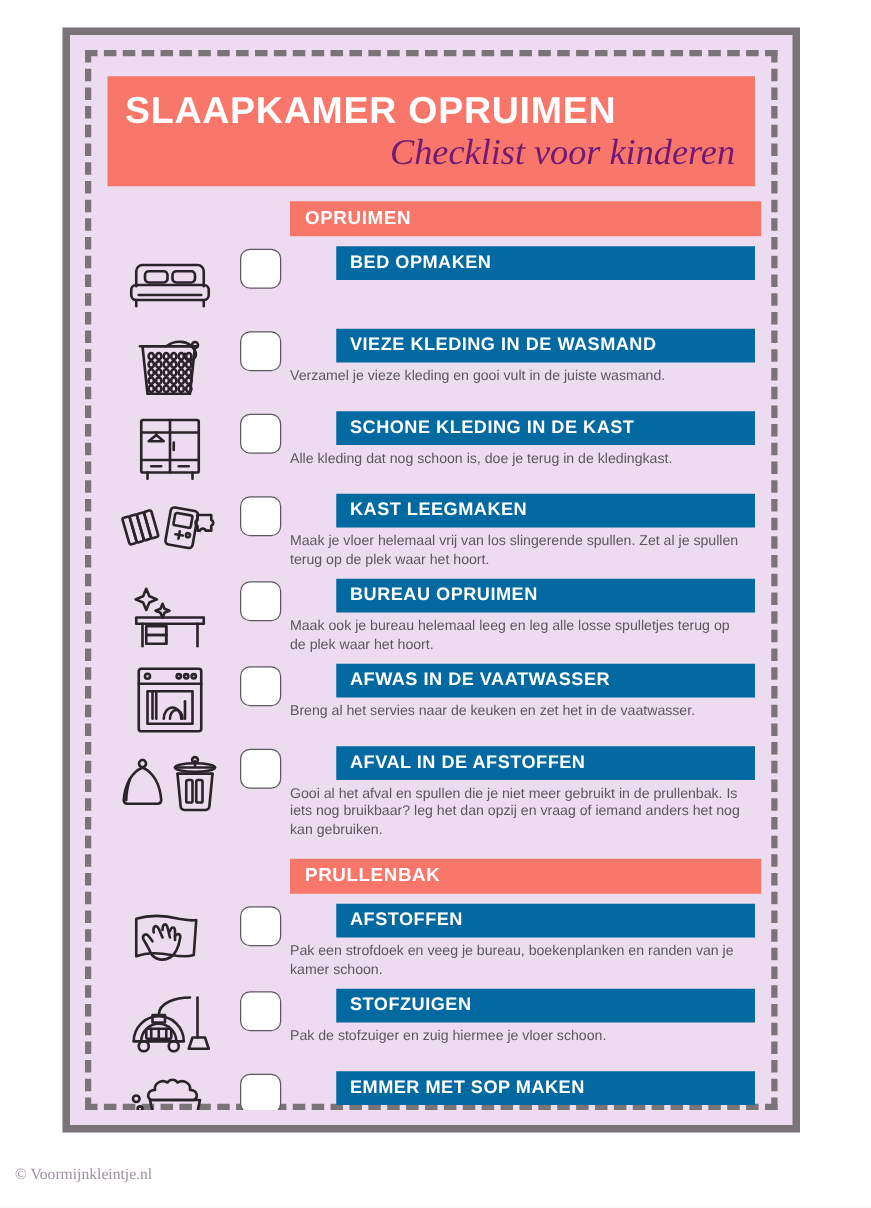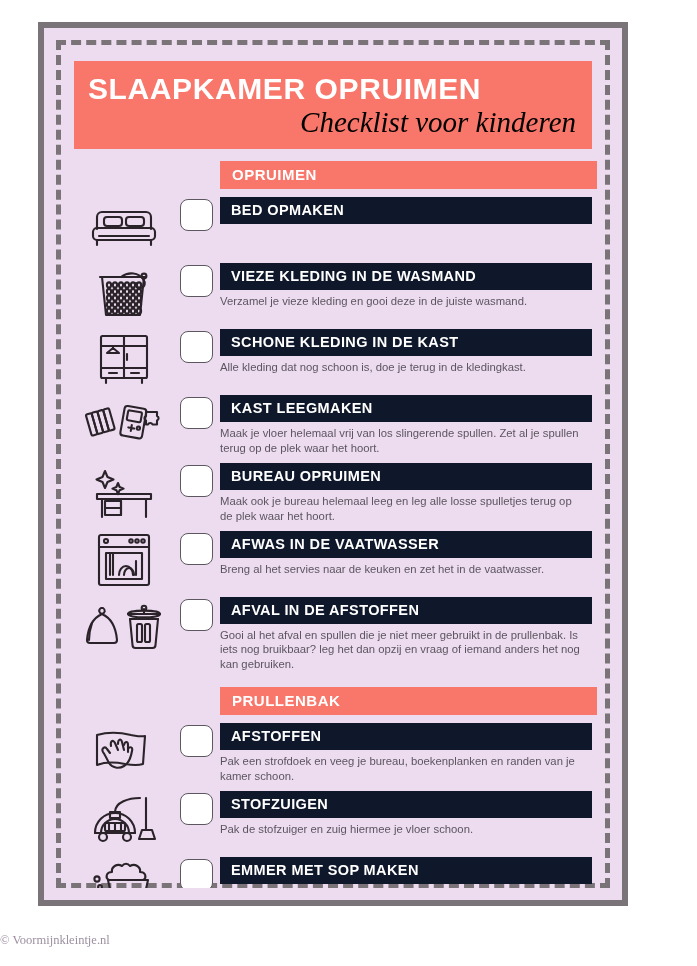--- a/index.html
+++ b/index.html
@@ -11,21 +11,21 @@
     width: 697px;
     height: 966px;
     font-family: "Liberation Sans", sans-serif;
     overflow: hidden;
     position: relative;
   }
 
   
   #poster-page {
     position: absolute;
-    left: 0; top: 0;
+    left: 12px; top: 0;
     width: 602px; height: 966px;
     background: #ffffff;
     box-sizing: border-box;
     padding-left: 48px;
   }
   #outer-frame {
     position: absolute;
     left: 38px; top: 22px;
     width: 590px; height: 884px;
     border: 6px solid #7a7378;
@@ -60,21 +60,21 @@
     color: #ffffff;
     font-family: "Liberation Sans", sans-serif;
     font-weight: bold;
     font-size: 30px;
     letter-spacing: 0.6px;
     line-height: 1.06;
     margin: 0;
     white-space: nowrap;
   }
   #poster-subtitle {
-    color: #000000;
+    color: #701a75;
     font-family: "Liberation Serif", "DejaVu Serif", serif;
     font-style: italic;
     font-size: 29px;
     line-height: 1.15;
     text-align: right;
     margin: 1px 2px 0 0;
     white-space: nowrap;
   }
 
   
@@ -129,27 +129,28 @@
     border: 1.4px solid #5d5860;
     border-radius: 8px;
     box-sizing: border-box;
   }
   .text-cell {
     flex: 1;
     min-width: 0;
     padding-right: 6px;
   }
   .task-title {
-    background: #0f172a;
+    background: #0369a1;
     color: #ffffff;
     font-weight: bold;
     font-size: 14.5px;
     letter-spacing: 0.4px;
     padding: 5px 11px 6px 11px;
     box-sizing: border-box;
+    margin-left: 37px;
   }
   .task-desc {
     color: #5c5560;
     font-size: 11.3px;
     line-height: 1.28;
     padding: 4px 10px 0 0;
     margin: 0;
   }
 
   
@@ -241,21 +242,21 @@
                 <ellipse fill="none" stroke="#2a2329" stroke-width="2.1" stroke-linecap="round" stroke-linejoin="round" cx="40" cy="47" rx="2.1" ry="2.6"></ellipse>
                 <ellipse fill="none" stroke="#2a2329" stroke-width="2.1" stroke-linecap="round" stroke-linejoin="round" cx="46" cy="47" rx="2.1" ry="2.6"></ellipse>
                 <ellipse fill="none" stroke="#2a2329" stroke-width="2.1" stroke-linecap="round" stroke-linejoin="round" cx="52" cy="47" rx="2.1" ry="2.6"></ellipse>
   </svg>
             </div>
             <div class="check-cell">
               <div class="checkbox"></div>
             </div>
             <div class="text-cell">
               <div class="task-title">VIEZE KLEDING IN DE WASMAND</div>
-              <p class="task-desc">Verzamel je vieze kleding en gooi deze in de juiste wasmand.</p>
+              <p class="task-desc">Verzamel je vieze kleding en gooi vult in de juiste wasmand.</p>
             </div>
           </div>
           <div class="task-row">
             <div class="icon-cell">
               <svg width="74" height="56" viewBox="0 0 74 56">
     <rect fill="none" stroke="#2a2329" stroke-width="2.1" stroke-linecap="round" stroke-linejoin="round" x="14" y="6" width="46" height="42" rx="1.5"></rect>
     <path fill="none" stroke="#2a2329" stroke-width="2.1" stroke-linecap="round" stroke-linejoin="round" d="M37 6 V48 M14 16 h46 M14 38 h46"></path>
     <path fill="none" stroke="#2a2329" stroke-width="2.1" stroke-linecap="round" stroke-linejoin="round" d="M26 18 l6 5 h-12 Z M26 18 v-2"></path>
     <path fill="none" stroke="#2a2329" stroke-width="2.1" stroke-linecap="round" stroke-linejoin="round" d="M40 24 v6"></path>
     <path fill="none" stroke="#2a2329" stroke-width="2.1" stroke-linecap="round" stroke-linejoin="round" d="M22 43 h8 M44 43 h8"></path>

